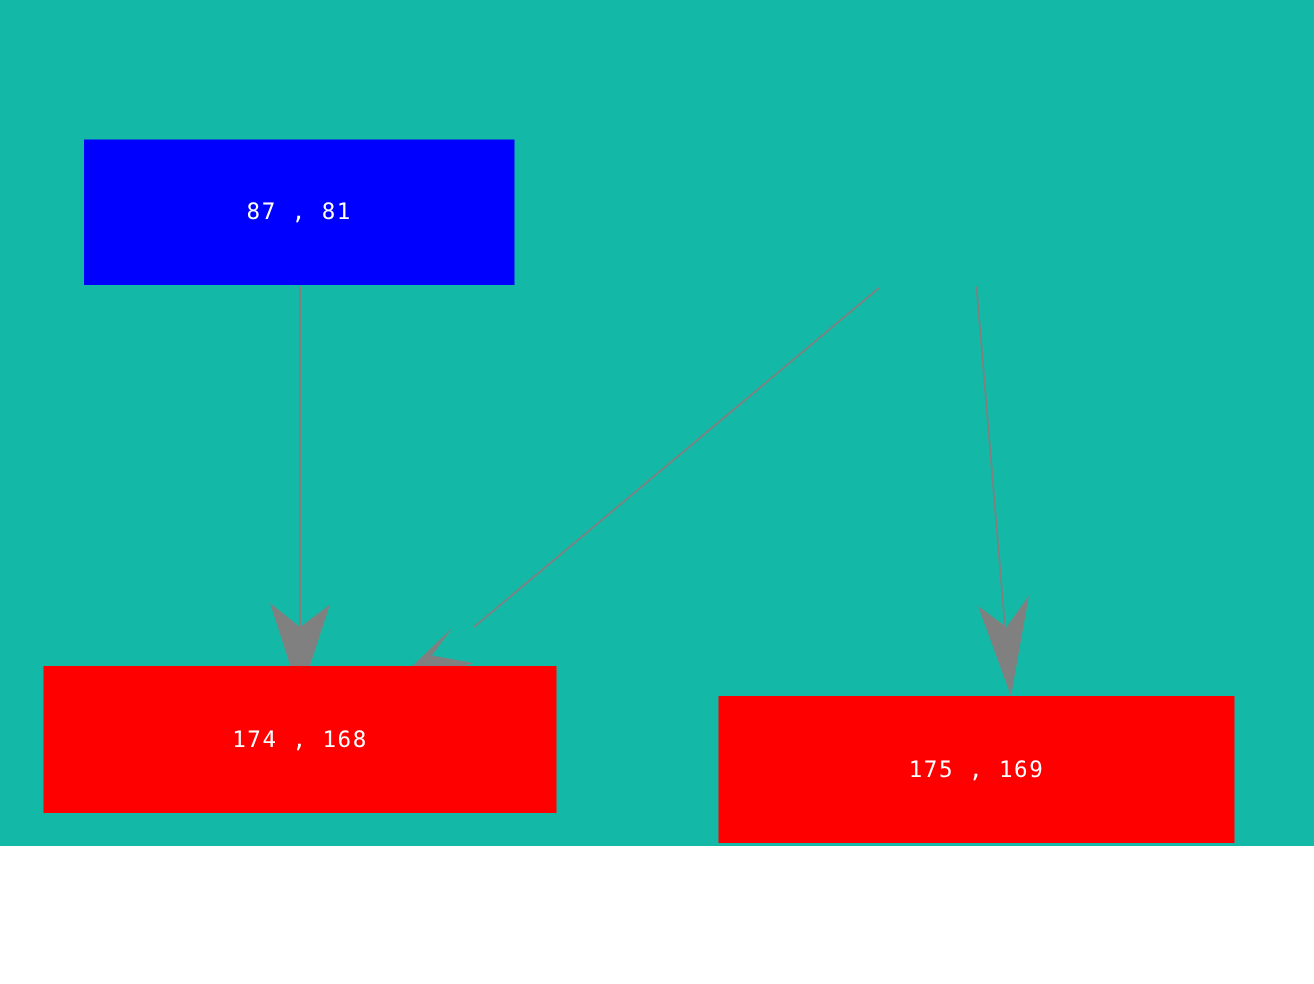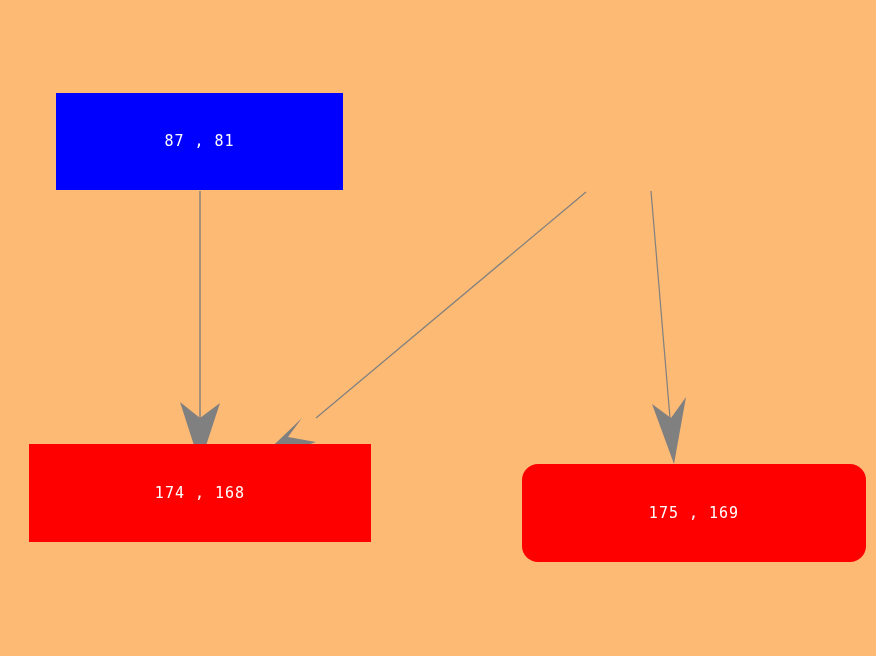--- a/index.html
+++ b/index.html
@@ -6,22 +6,22 @@
     margin: 0;
     padding: 0;
     background: #ffffff;
   }
   body {
     font-family: "DejaVu Sans Mono", monospace;
   }
   #canvas {
     position: relative;
     width: 876px;
-    height: 656px;
-    background: #fdba74;
+    height: 564px;
+    background: #14b8a6;
     overflow: hidden;
   }
   #edge-layer {
     position: absolute;
     left: 0;
     top: 0;
     width: 876px;
     height: 656px;
     pointer-events: none;
   }
@@ -68,17 +68,17 @@
 
   <div class="node" style="left:56px; top:93px; width:287px; height:97px; background:#0000ff;">
     <span class="node-label">87 , 81</span>
   </div>
 
 
   <div class="node" style="left:29px; top:444px; width:342px; height:98px; background:#ff0000;">
     <span class="node-label">174 , 168</span>
   </div>
 
-  <div class="node" style="left:522px; top:464px; width:344px; height:98px; background:#ff0000;border-radius:16px;">
+  <div class="node" style="left:479px; top:464px; width:344px; height:98px; background:#ff0000;">
     <span class="node-label">175 , 169</span>
   </div>
 
 </div>
 
 </body></html>

